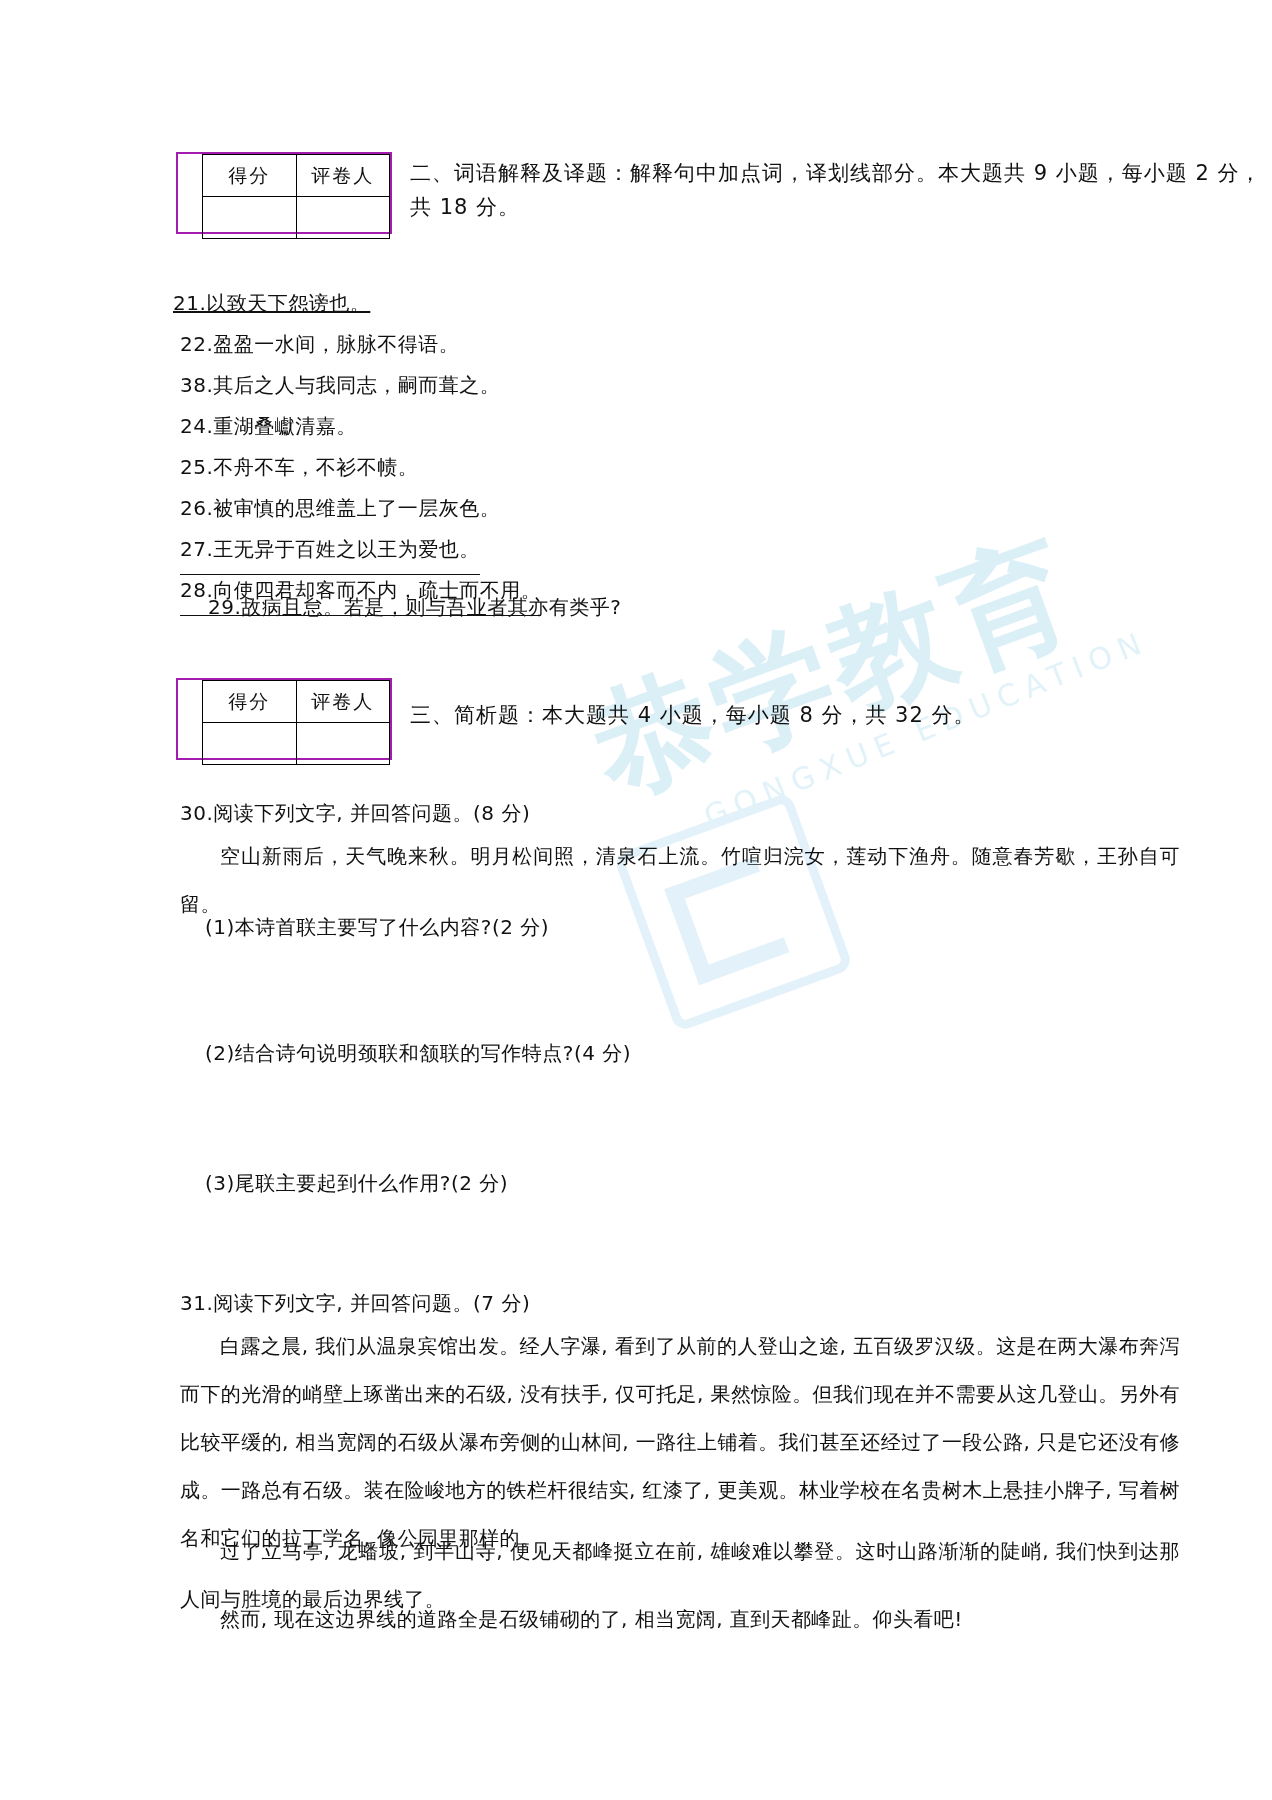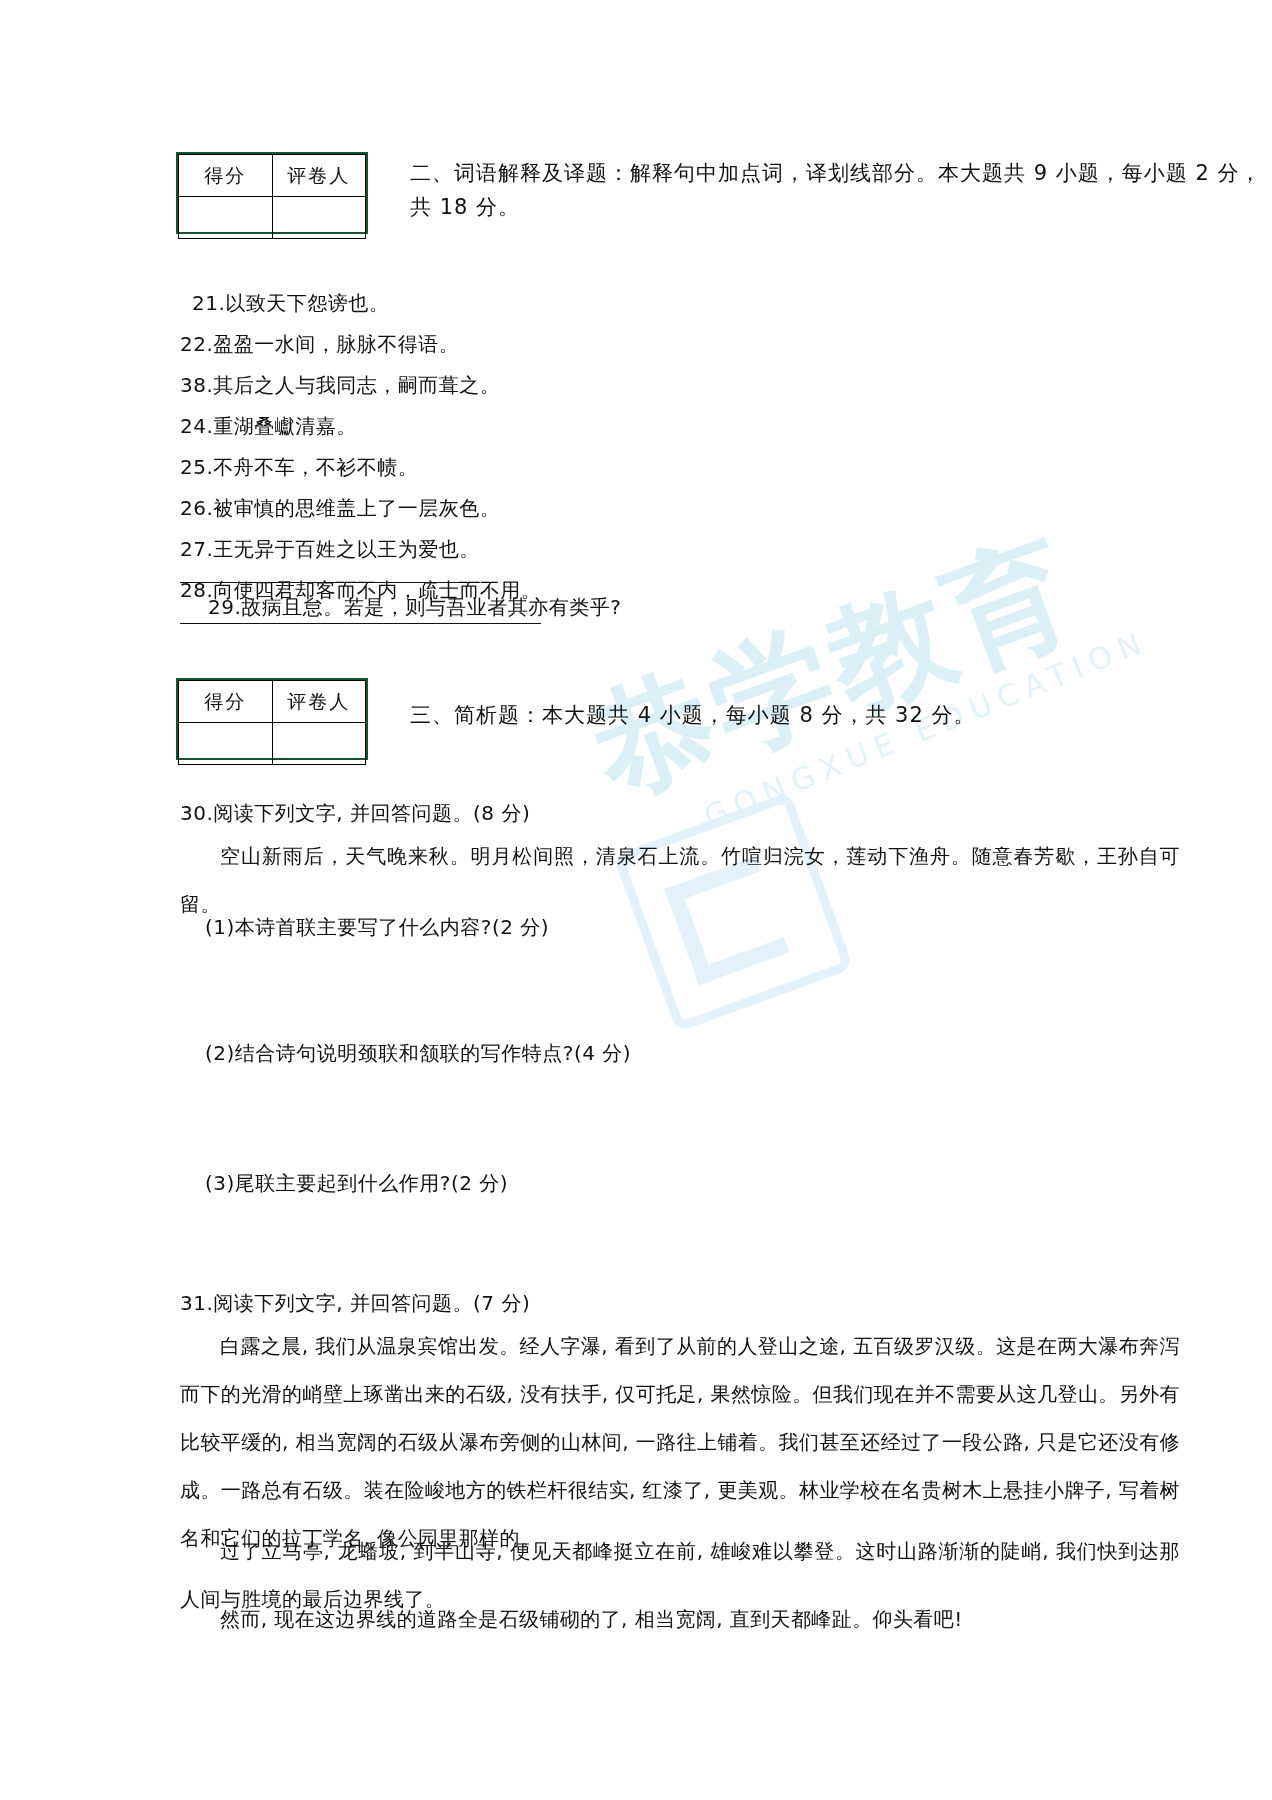--- a/index.html
+++ b/index.html
@@ -72,23 +72,24 @@
     width: 80px; height: 70px;
     border-left: 16px solid #cde9f6;
     border-top: 16px solid #cde9f6;
     border-bottom: 16px solid #cde9f6;
   }
 
   
   .score-box {
     position: absolute;
     border-collapse: collapse;
-    border: 2px solid #14532d;
+    border: 2px solid #a21caf;
     width: 188px;
     height: 78px;
+    padding-left: 24px;
   }
   .score-box table {
     border-collapse: collapse;
     width: 100%;
     height: 100%;
   }
   .score-box td {
     border: 1.5px solid #000;
     width: 50%;
     height: 39px;
@@ -109,21 +110,21 @@
   }
   .sec-title {
     position: absolute;
     font-size: 21px;
     line-height: 34px;
     letter-spacing: 1px;
     width: 860px;
   }
   .u {
     border-bottom: 1.6px solid #111;
-    padding-bottom: 18px;
+    padding-bottom: 10px;
   }
   .para {
     position: absolute;
     font-size: 20px;
     line-height: 48px;
     letter-spacing: 0.4px;
     width: 980px;
     text-align: justify;
   }
   .indent2 { text-indent: 2em; }
@@ -149,21 +150,21 @@
       <tr>
         <td></td>
         <td></td>
       </tr>
     </tbody>
       </table>
   </div>
 
   <div class="sec-title" style="left:410px; top:156px;">二、词语解释及译题：解释句中加点词，译划线部分。本大题共 9 小题，每小题 2 分，共 18 分。</div>
 
-  <div class="line" style="left:192px; top:288px;">21.以致天下怨谤也。</div>
+  <div class="line" style="left:173px; top:288px;text-decoration:underline;">21.以致天下怨谤也。</div>
   <div class="line" style="left:180px; top:329px;text-align:center;">22.盈盈一水间，脉脉不得语。</div>
   <div class="line" style="left:180px; top:370px;">38.其后之人与我同志，嗣而葺之。</div>
   <div class="line" style="left:180px; top:411px;">24.重湖叠巘清嘉。</div>
   <div class="line" style="left:180px; top:452px;">25.不舟不车，不衫不帻。</div>
   <div class="line" style="left:180px; top:493px;">26.被审慎的思维盖上了一层灰色。</div>
   <div class="line u" style="left:180px; top:534px;">27.王无异于百姓之以王为爱也。</div>
   <div class="line u" style="left:180px; top:575px;">28.向使四君却客而不内，疏士而不用。</div>
   <div class="line" style="left:180px; top:592px;margin-left:28px;">29.故病且怠。若是，则与吾业者其亦有类乎?</div>
 
   <div class="score-box" style="left:176px; top:678px;">

